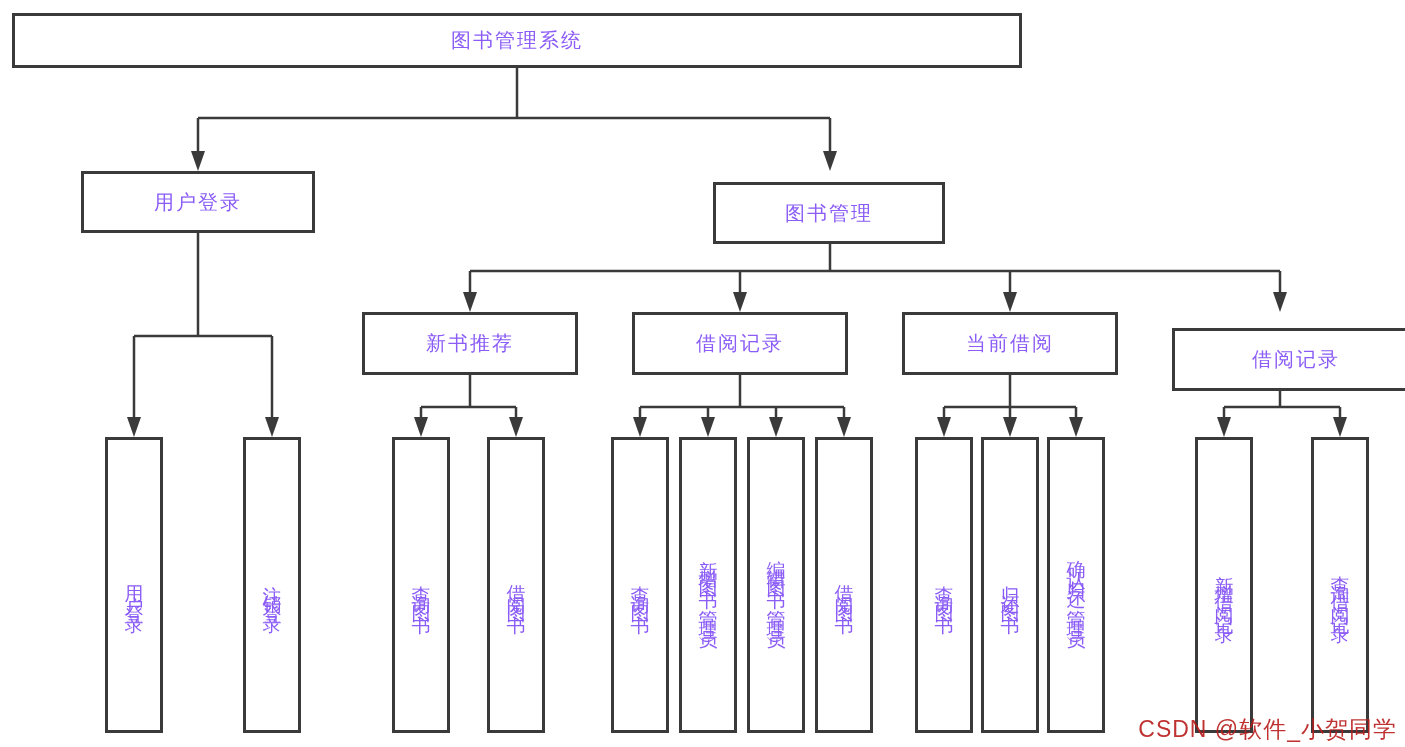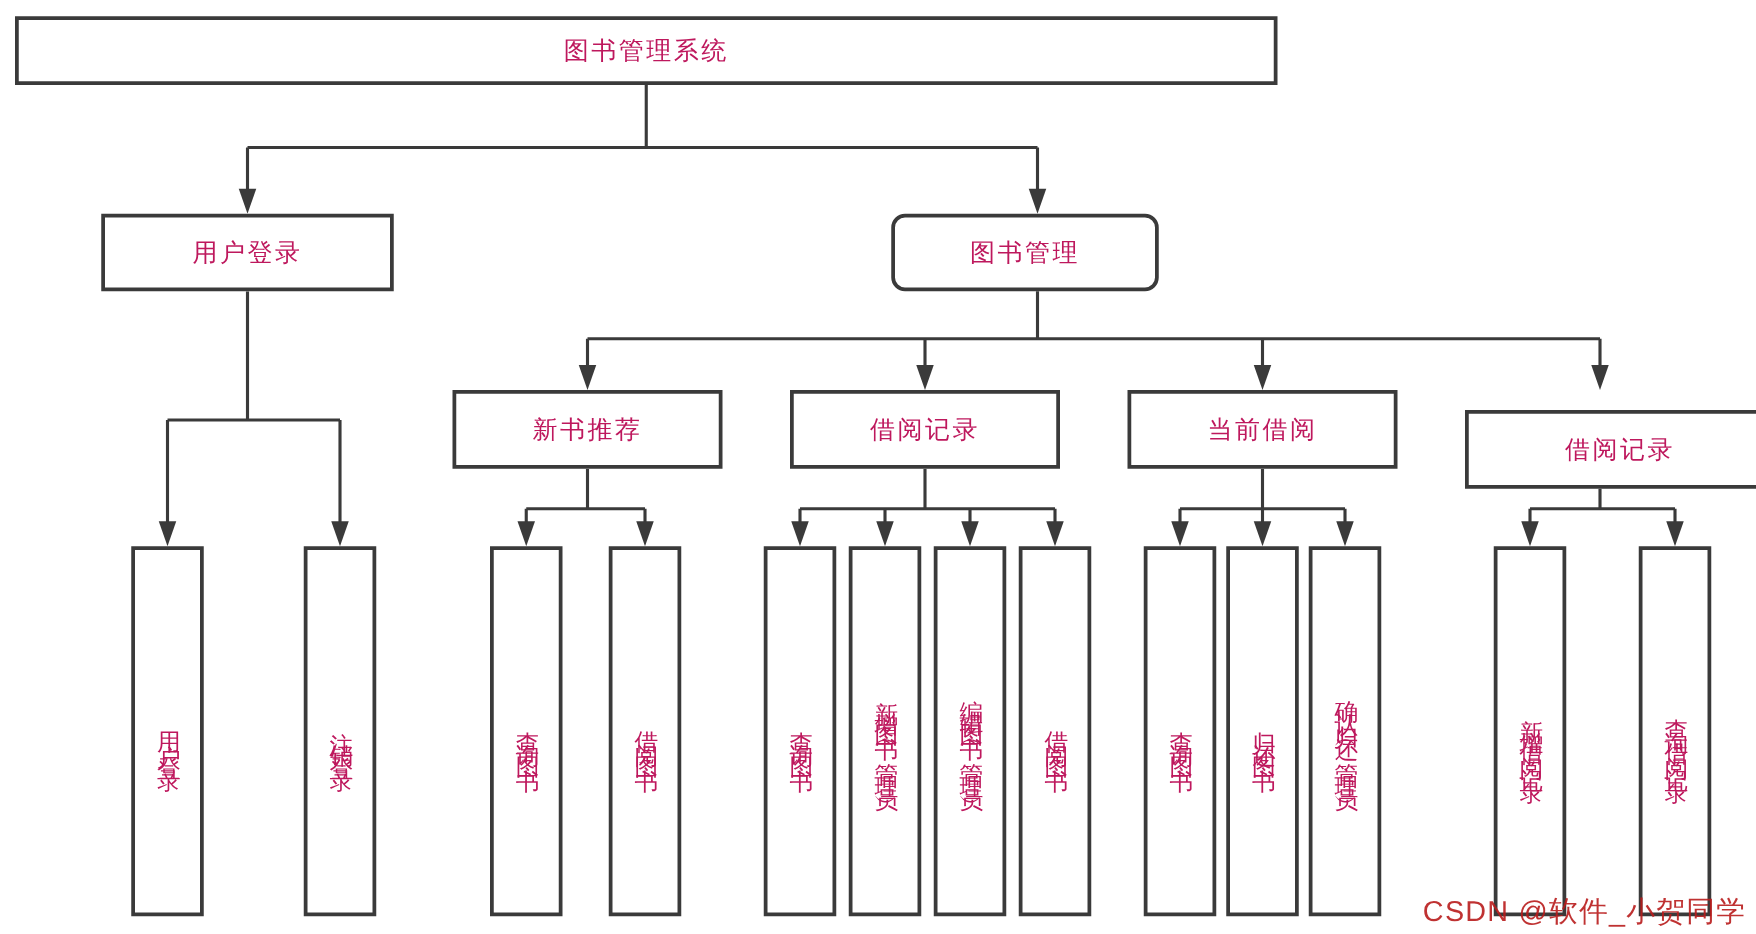--- a/index.html
+++ b/index.html
@@ -15,21 +15,21 @@
     position: absolute;
     left: 0; top: 0;
     width: 1405px; height: 747px;
     z-index: 1;
   }
   .box {
     position: absolute;
     box-sizing: border-box;
     border: 3px solid #3a3a3a;
     background: #ffffff;
-    color: #be185d;
+    color: #8b5cf6;
     display: flex;
     align-items: center;
     justify-content: center;
     z-index: 2;
   }
   .hbox {
     font-size: 20px;
     letter-spacing: 2px;
   }
   .vbox {
@@ -111,21 +111,21 @@
       <polygon points="1069,417 1083,417 1076,437" fill="#3a3a3a"></polygon>
       <line x1="1224" y1="407" x2="1224" y2="421" stroke="#3a3a3a" stroke-width="2.5"></line>
       <polygon points="1217,417 1231,417 1224,437" fill="#3a3a3a"></polygon>
       <line x1="1340" y1="407" x2="1340" y2="421" stroke="#3a3a3a" stroke-width="2.5"></line>
       <polygon points="1333,417 1347,417 1340,437" fill="#3a3a3a"></polygon>
     </svg>
 
   <div class="box hbox" style="left:12px; top:13px; width:1010px; height:55px;">图书管理系统</div>
 
   <div class="box hbox" style="left:81px; top:171px; width:234px; height:62px;">用户登录</div>
-  <div class="box hbox" style="left:713px; top:171px; width:214px; height:62px;border-radius:11px;">图书管理</div>
+  <div class="box hbox" style="left:713px; top:182px; width:232px; height:62px;">图书管理</div>
 
   <div class="box hbox" style="left:362px; top:312px; width:216px; height:63px;">新书推荐</div>
   <div class="box hbox" style="left:632px; top:312px; width:216px; height:63px;">借阅记录</div>
   <div class="box hbox" style="left:902px; top:312px; width:216px; height:63px;text-align:center;">当前借阅</div>
   <div class="box hbox" style="left:1172px; top:328px; width:248px; height:63px;">借阅记录</div>
 
   <div class="box vbox" style="left:105px;">用户登录</div>
   <div class="box vbox" style="left:243px;">注销登录</div>
 
   <div class="box vbox" style="left:392px;">查询图书</div>

